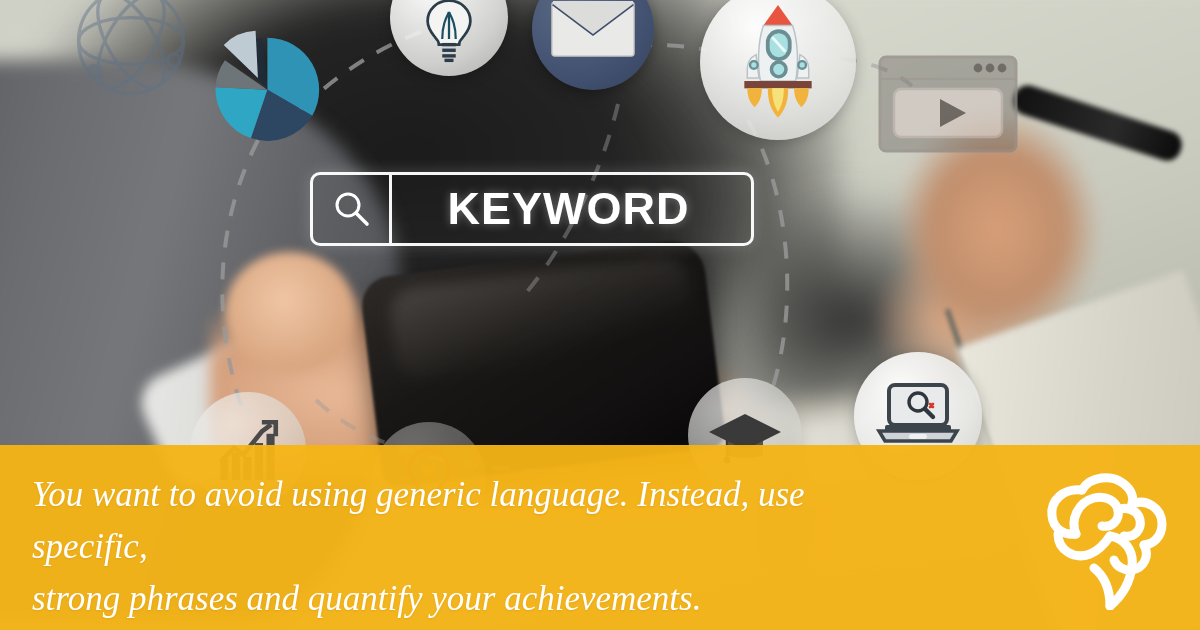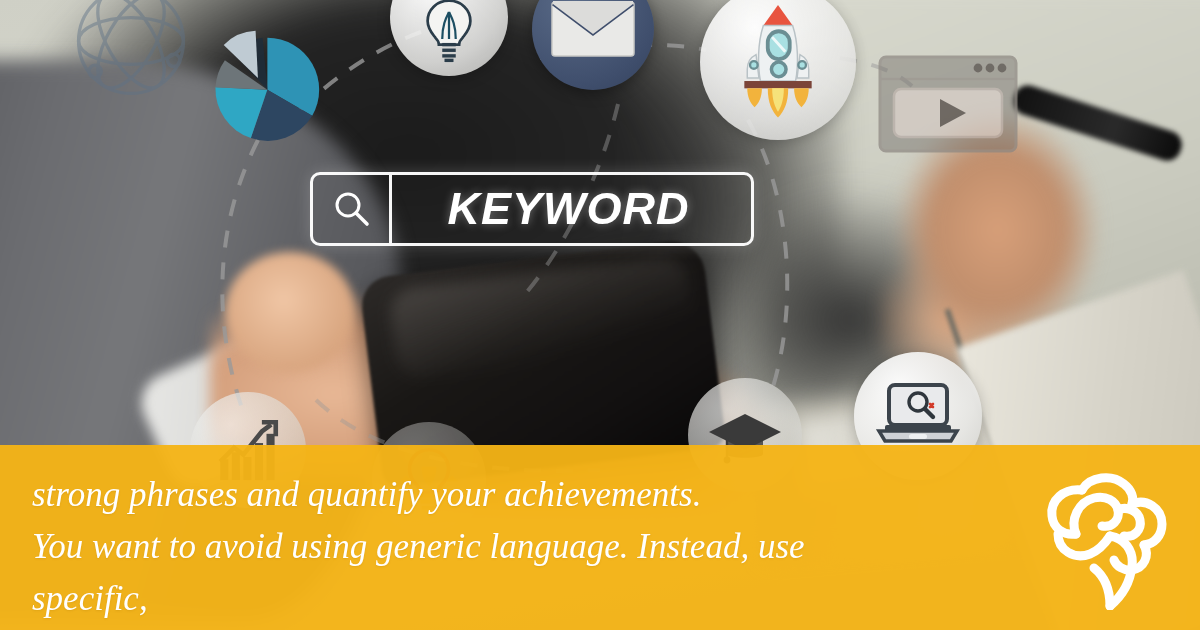--- a/index.html
+++ b/index.html
@@ -146,21 +146,20 @@
   .search-icon-cell{
     width:76px;height:100%;display:flex;align-items:center;justify-content:center;
     border-right:3px solid rgba(255,255,255,.96);
   }
   .kw-text{
     flex:1;text-align:center;color:#fff;
     font-family:"Liberation Sans",sans-serif;
     font-weight:bold;font-size:45px;letter-spacing:1px;
     text-shadow:0 0 10px rgba(255,255,255,.35);
     padding-right:6px;
-    font-style:italic;
   }
 
   
   .banner{
     position:absolute;left:0;top:445px;width:1200px;height:185px;
     background:rgba(245,180,22,.955);
   }
   .caption{
     position:absolute;left:32px;top:24px;width:880px;
     color:#ffffff;
@@ -353,22 +352,22 @@
       <svg width="40" height="40" viewBox="0 0 40 40">
         <circle cx="17" cy="16" r="11" fill="none" stroke="#ffffff" stroke-width="3"></circle>
         <line x1="25" y1="24" x2="36" y2="35" stroke="#ffffff" stroke-width="3.6" stroke-linecap="round"></line>
       </svg>
     </div>
     <div class="kw-text">KEYWORD</div>
   </div>
 
   <div class="banner">
     <div class="caption">
+      <div>You want to avoid using generic language. Instead, use specific,</div>
       <div>strong phrases and quantify your achievements.</div>
-      <div>You want to avoid using generic language. Instead, use specific,</div>
     </div>
   </div>
 
   <div class="brand-logo">
     <svg width="132" height="142" viewBox="0 0 132 142">
       <g fill="none" stroke="#ffffff" stroke-width="9" stroke-linecap="round" stroke-linejoin="round">
 
         <path d="M42,22 C24,20 10,32 12,48 C13,60 24,68 36,66"></path>
 
         <path d="M42,22 C50,8 72,6 84,16 C92,22 94,30 92,36"></path>

